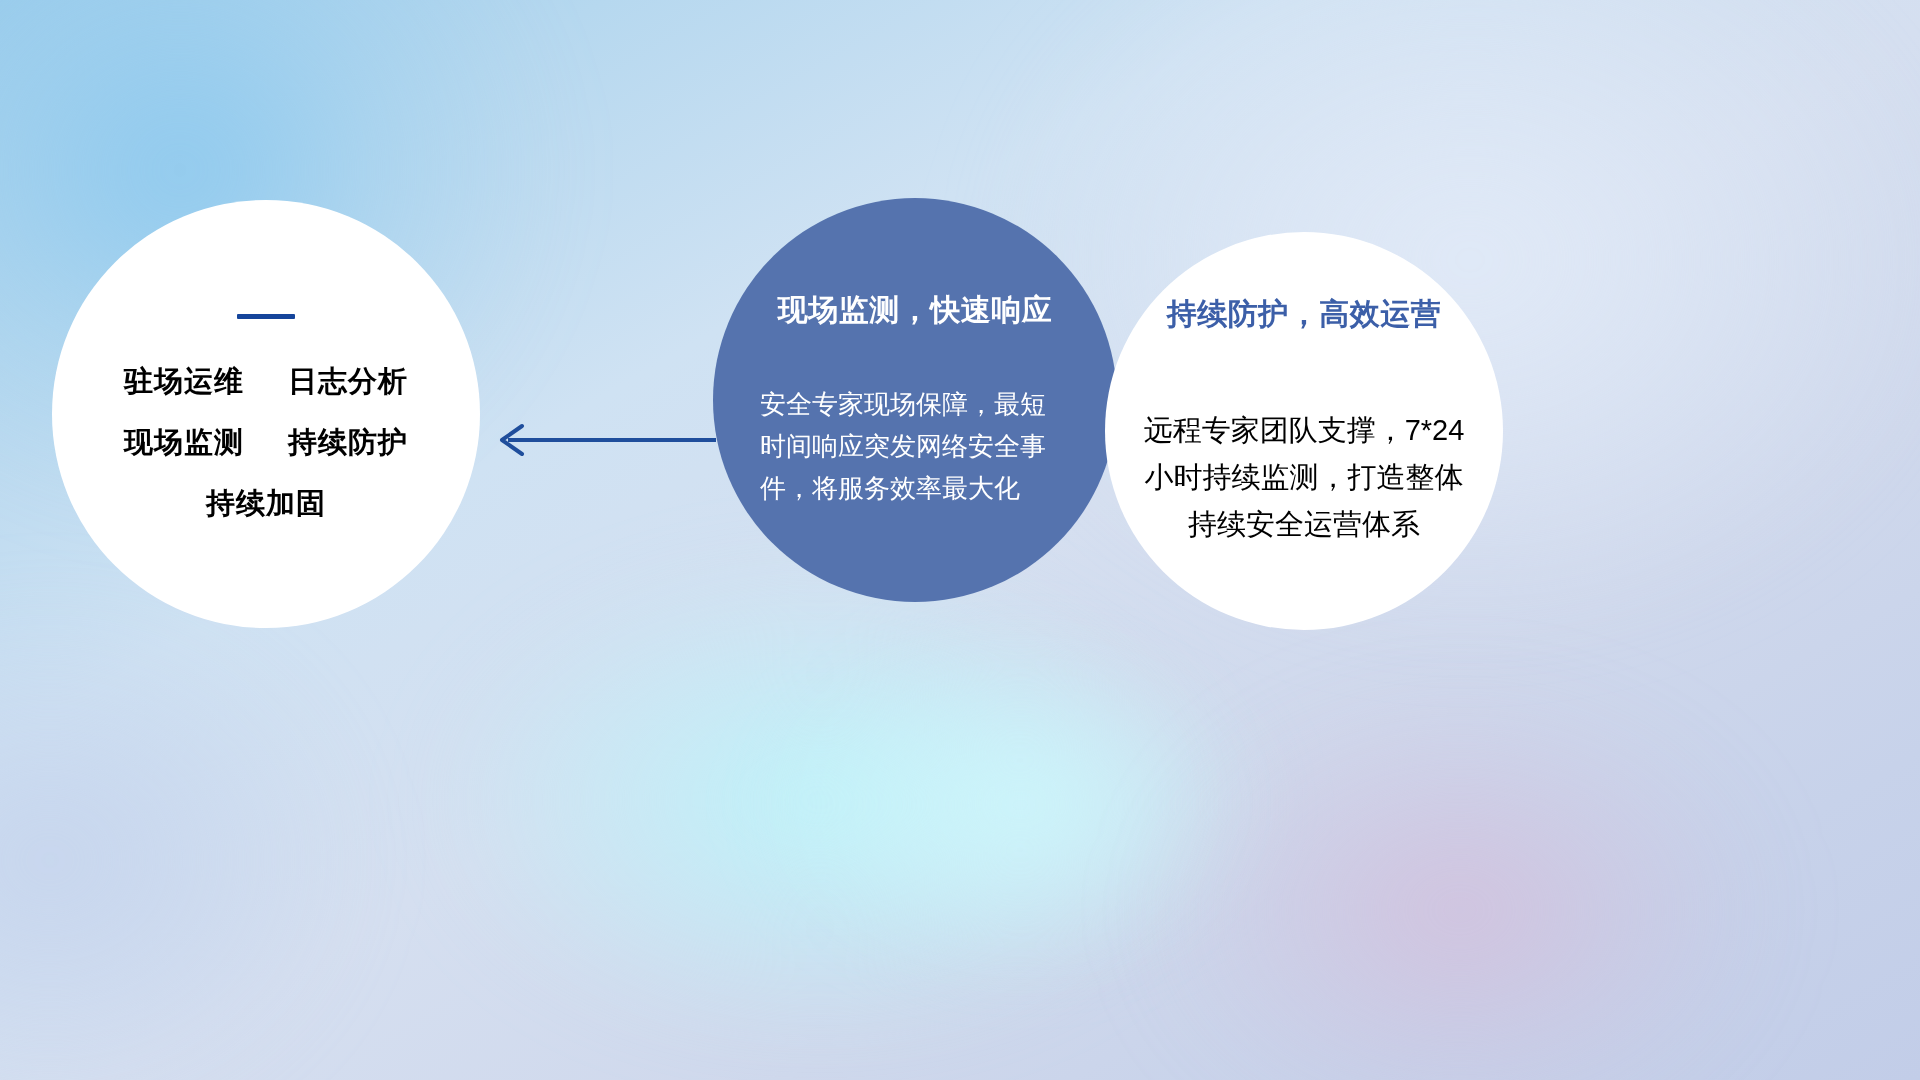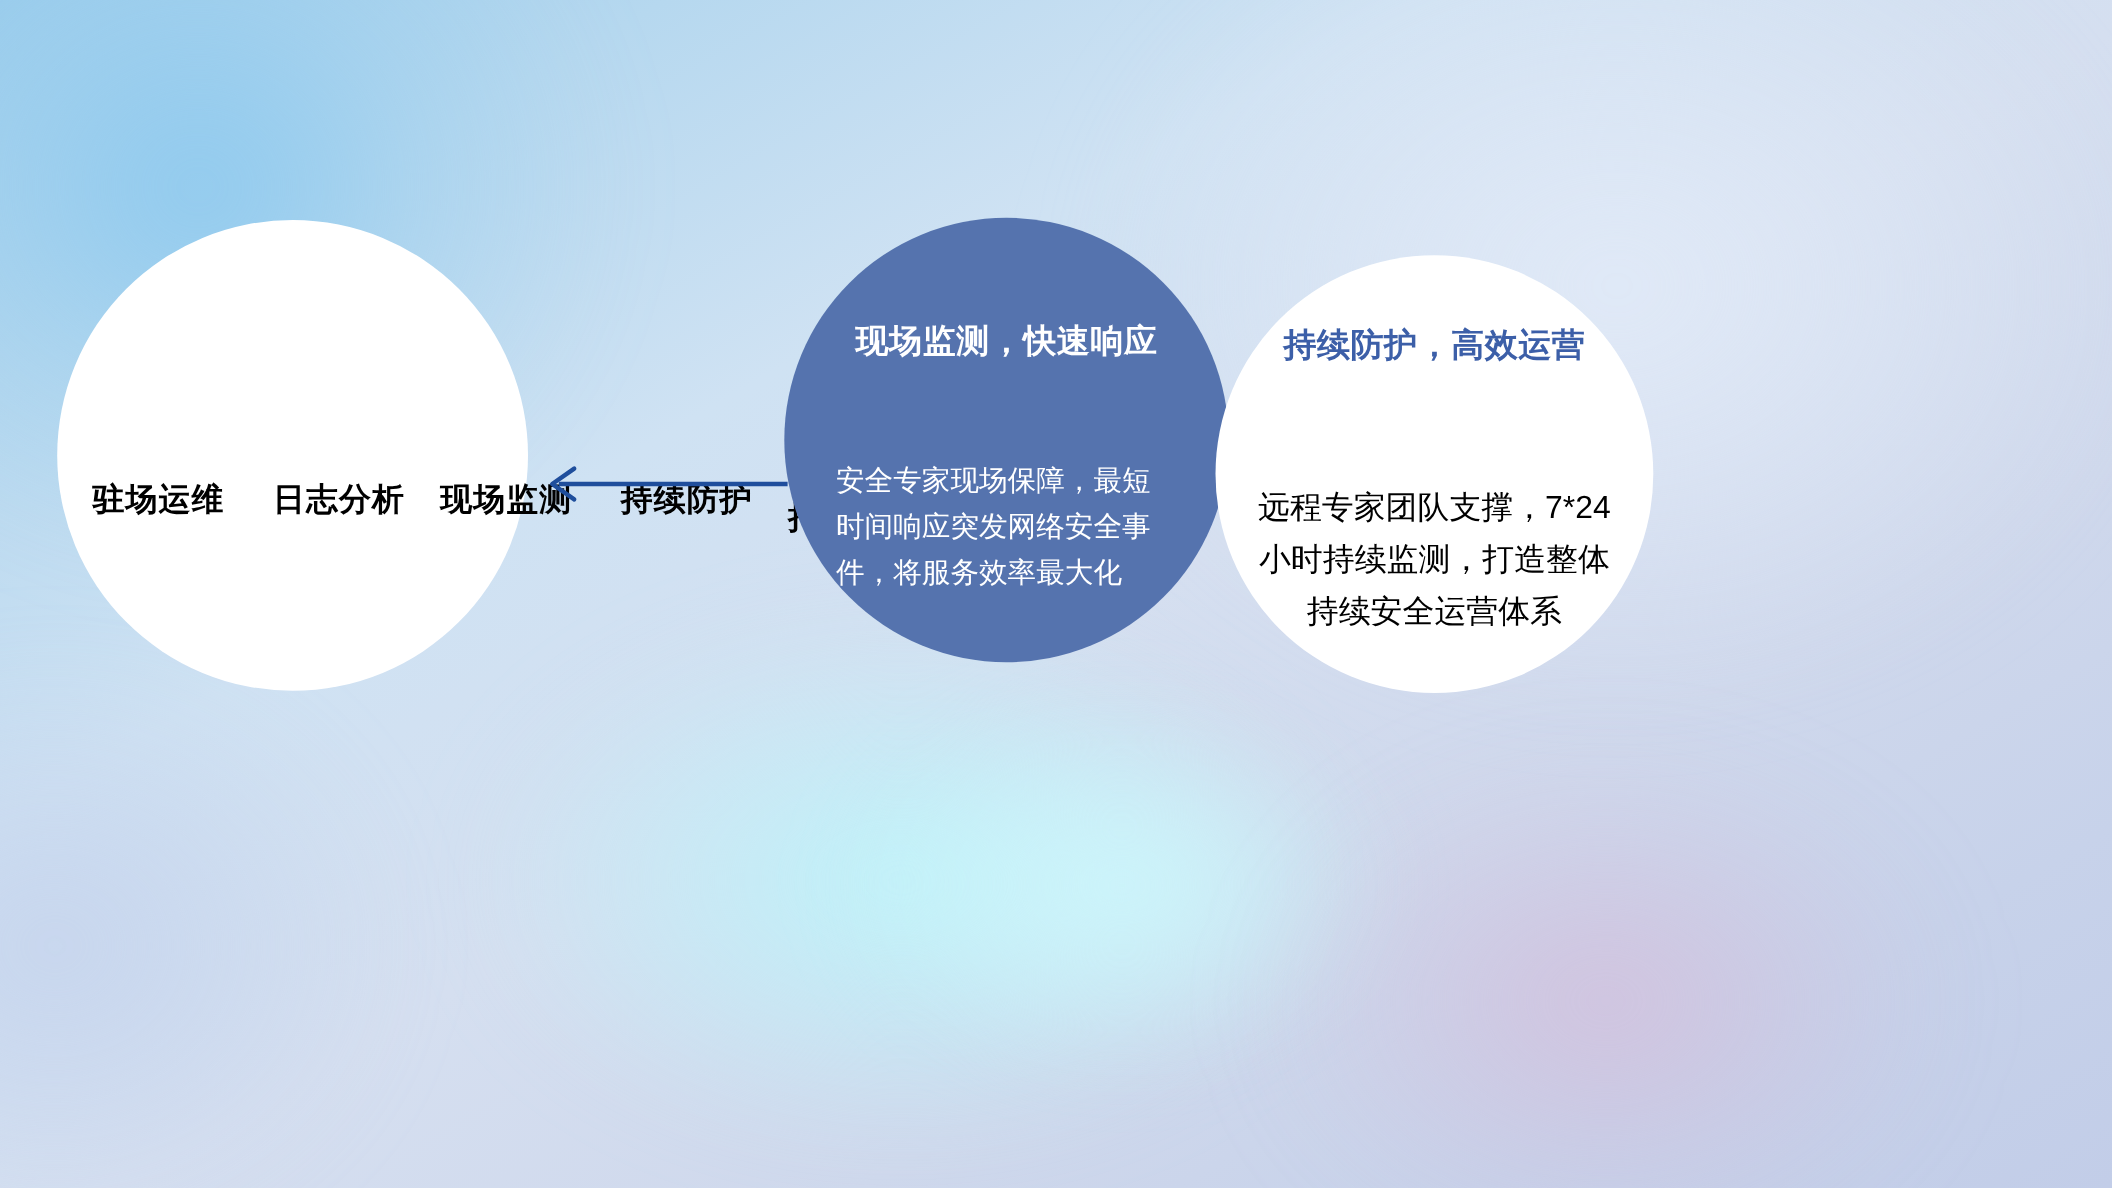--- a/index.html
+++ b/index.html
@@ -63,29 +63,28 @@
     width: 620px; height: 520px;
     background: radial-gradient(closest-side, rgba(196,210,236,0.80) 0%, rgba(196,210,236,0) 100%);
     filter: blur(44px);
   }
 
   
   .circle {
     position: absolute;
     border-radius: 50%;
     box-sizing: border-box;
-    gap: 32px;
   }
 
   #circle-left {
     left: 52px;  top: 200px;
     width: 428px; height: 428px;
     background: #ffffff;
     display: flex;
-    flex-direction: row;
+    flex-direction: column;
     align-items: center;
     justify-content: flex-start;
     padding-top: 114px;
   }
 
   .divider {
     width: 58px;
     height: 5px;
     background: #15459b;
     border-radius: 1px;

